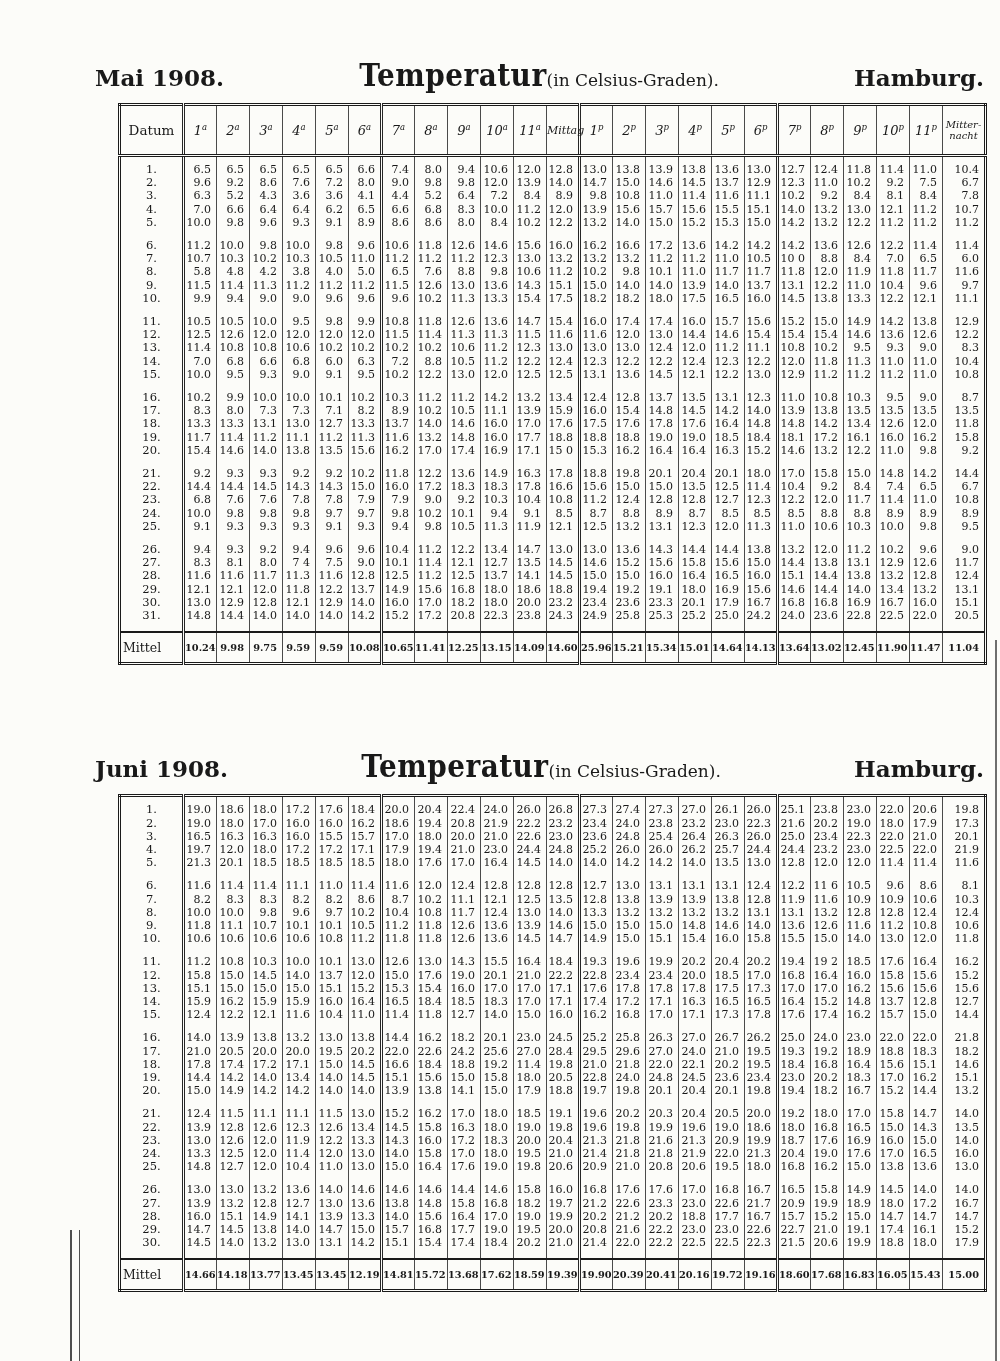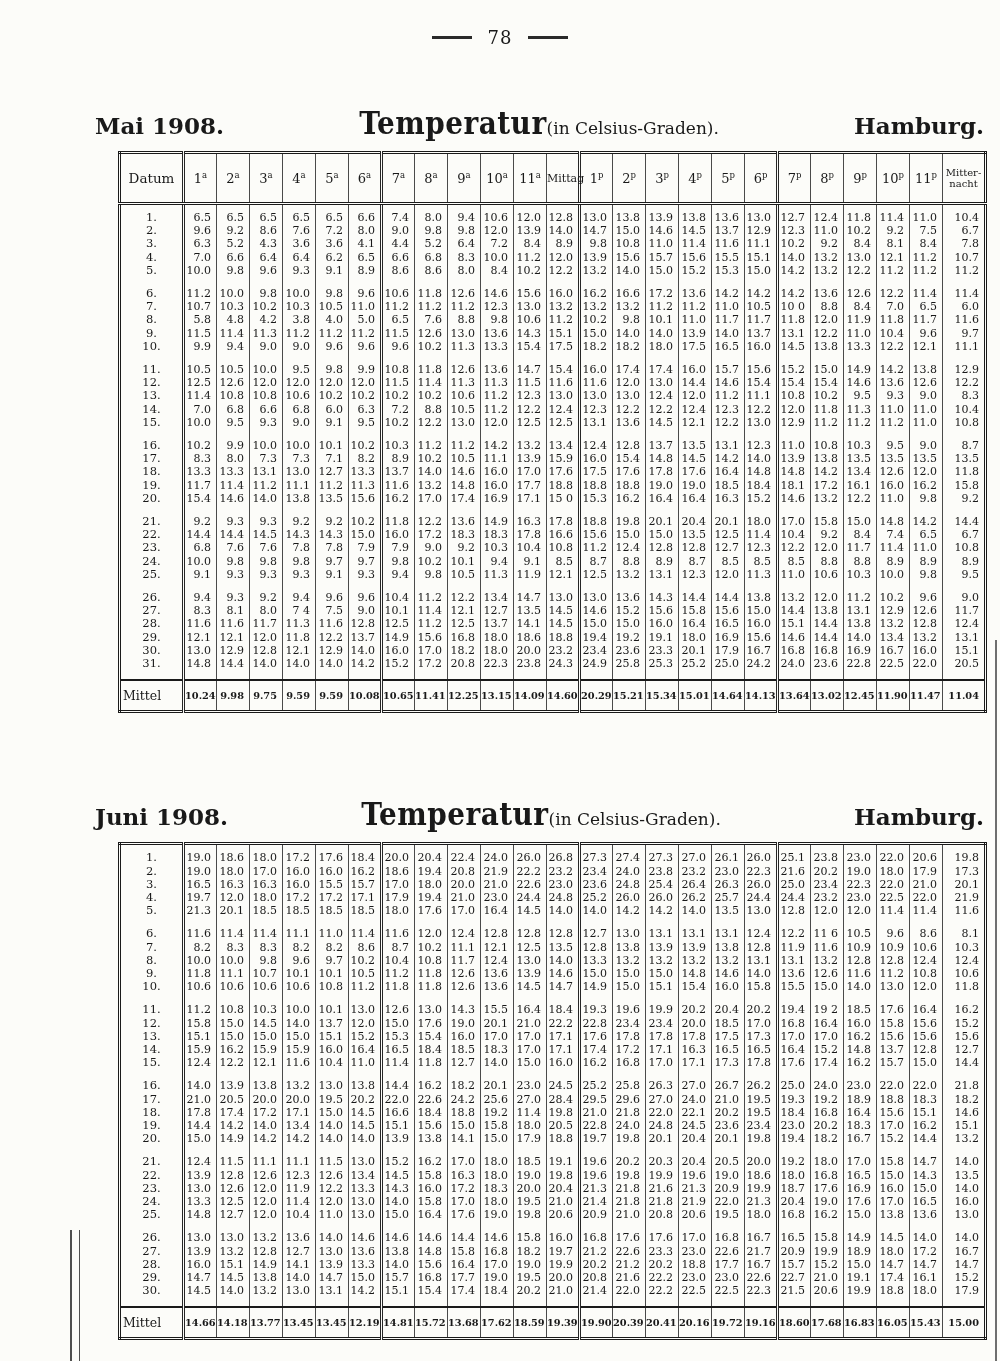--- a/index.html
+++ b/index.html
@@ -27,21 +27,21 @@
   }
   col.c-day { width:64px; }
   col.c-val { width:33px; }
   col.c-mid { width:43px; }
 
   th { font-weight:400; border-bottom:3px double #1a1a1a; height:48px; font-size:13px; padding:0; vertical-align:middle; text-align:center; }
   th sup { font-size:8.5px; line-height:0; }
   th.mittag { font-size:11px; }
   th.mid-h { font-size:10px; line-height:1.15; }
   th.day-h { font-size:13.5px; }
-  th + th { border-left:1px solid #4a4a4a; }
+  th + th { border-left:1px solid #4a4a4a;font-style:italic; }
   th.sep { border-left:3px double #262626; }
 
   td { padding:0; }
   td + td { border-left:1px solid #4a4a4a; }
   td.sep { border-left:3px double #262626; }
   td.val { text-align:right; padding-right:5px; font-size:11px; line-height:13.2px; white-space:nowrap; }
   td.day { text-align:center; font-size:11.5px; line-height:13.2px; }
   tbody tr:first-child td { padding-top:6px; }
   tr.gstart td { padding-top:10px; }
   tr.lastrow td { padding-bottom:9px; }
@@ -52,25 +52,20 @@
 
   .scan-edge-right { position:absolute; right:3px; top:640px; width:2px; height:721px; background:#6e6e6e; }
   .scan-edge-bottom-left { position:absolute; left:70px; top:1230px; height:131px; width:7px;
     border-left:2px solid #4f4f4f; border-right:1.5px solid #4f4f4f; }
 </style>
 </head>
 <body>
 
 <div class="sheet">
 
-  <div class="page-number-row">
-    <span class="rule"></span>
-    <span class="num">78</span>
-    <span class="rule"></span>
-  </div>
 
   <section class="section-mai">
     <div class="title-row">
       <span class="month">Mai 1908.</span>
       <span class="title-center"><span class="temp">Temperatur</span><span class="sub">(in Celsius-Graden).</span></span>
       <span class="city">Hamburg.</span>
     </div>
     <table class="temp-table">
         <colgroup>
           <col class="c-day">
@@ -973,21 +968,21 @@
             <td class="val">9.75</td>
             <td class="val">9.59</td>
             <td class="val">9.59</td>
             <td class="val">10.08</td>
             <td class="val sep">10.65</td>
             <td class="val">11.41</td>
             <td class="val">12.25</td>
             <td class="val">13.15</td>
             <td class="val">14.09</td>
             <td class="val">14.60</td>
-            <td class="val sep">20.29</td>
+            <td class="val sep">25.96</td>
             <td class="val">15.21</td>
             <td class="val">15.34</td>
             <td class="val">15.01</td>
             <td class="val">14.64</td>
             <td class="val">14.13</td>
             <td class="val sep">13.64</td>
             <td class="val">13.02</td>
             <td class="val">12.45</td>
             <td class="val">11.90</td>
             <td class="val">11.47</td>

